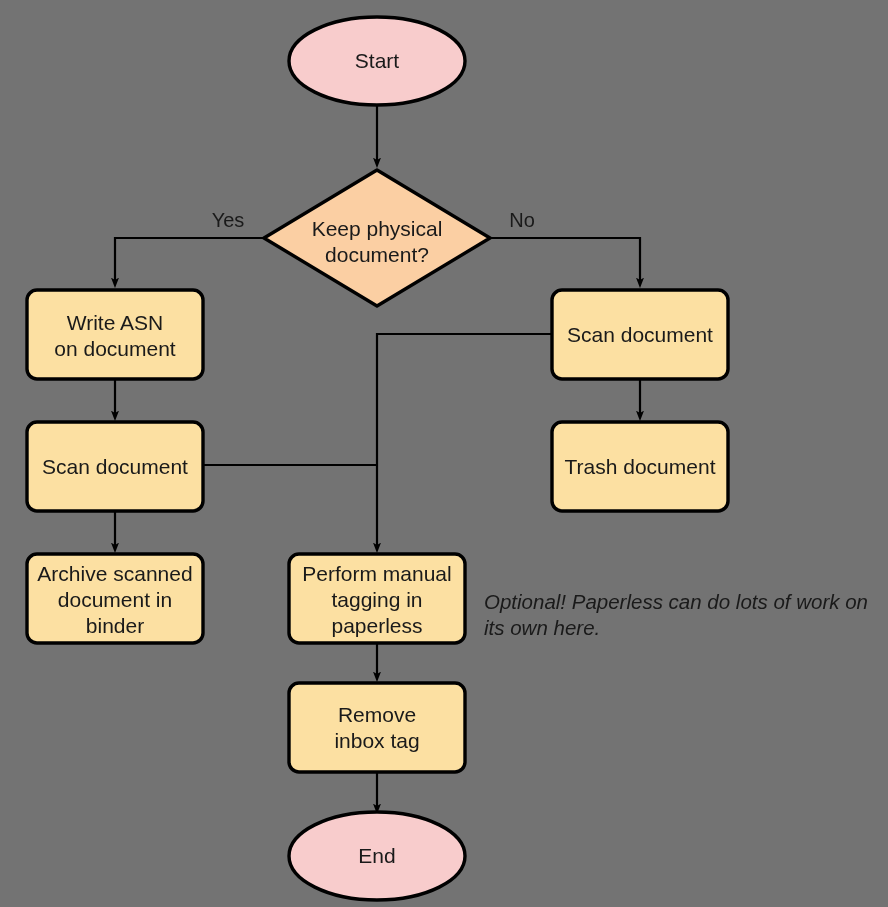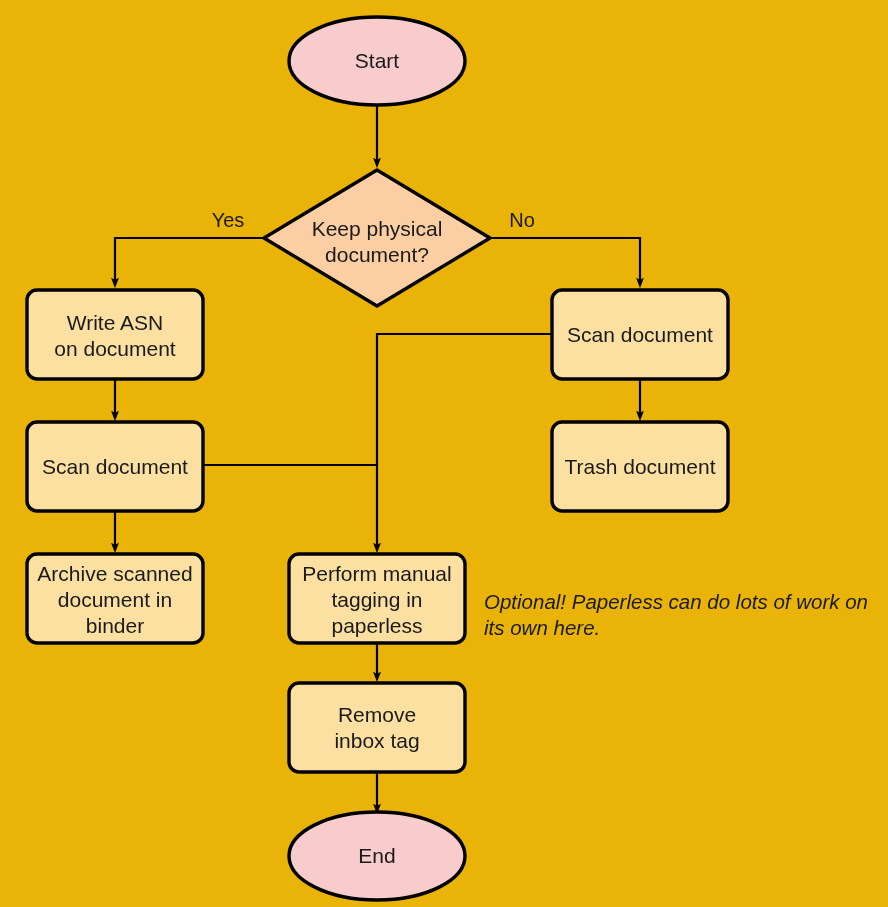--- a/index.html
+++ b/index.html
@@ -8,21 +8,21 @@
     padding: 0;
     background: #ffffff;
   }
   body {
     font-family: "Liberation Sans", sans-serif;
   }
   #flowchart-root {
     position: relative;
     width: 888px;
     height: 907px;
-    background: #eab308;
+    background: #737373;
     overflow: hidden;
   }
   svg.fc {
     position: absolute;
     left: 0;
     top: 0;
     width: 888px;
     height: 907px;
     display: block;
   }

